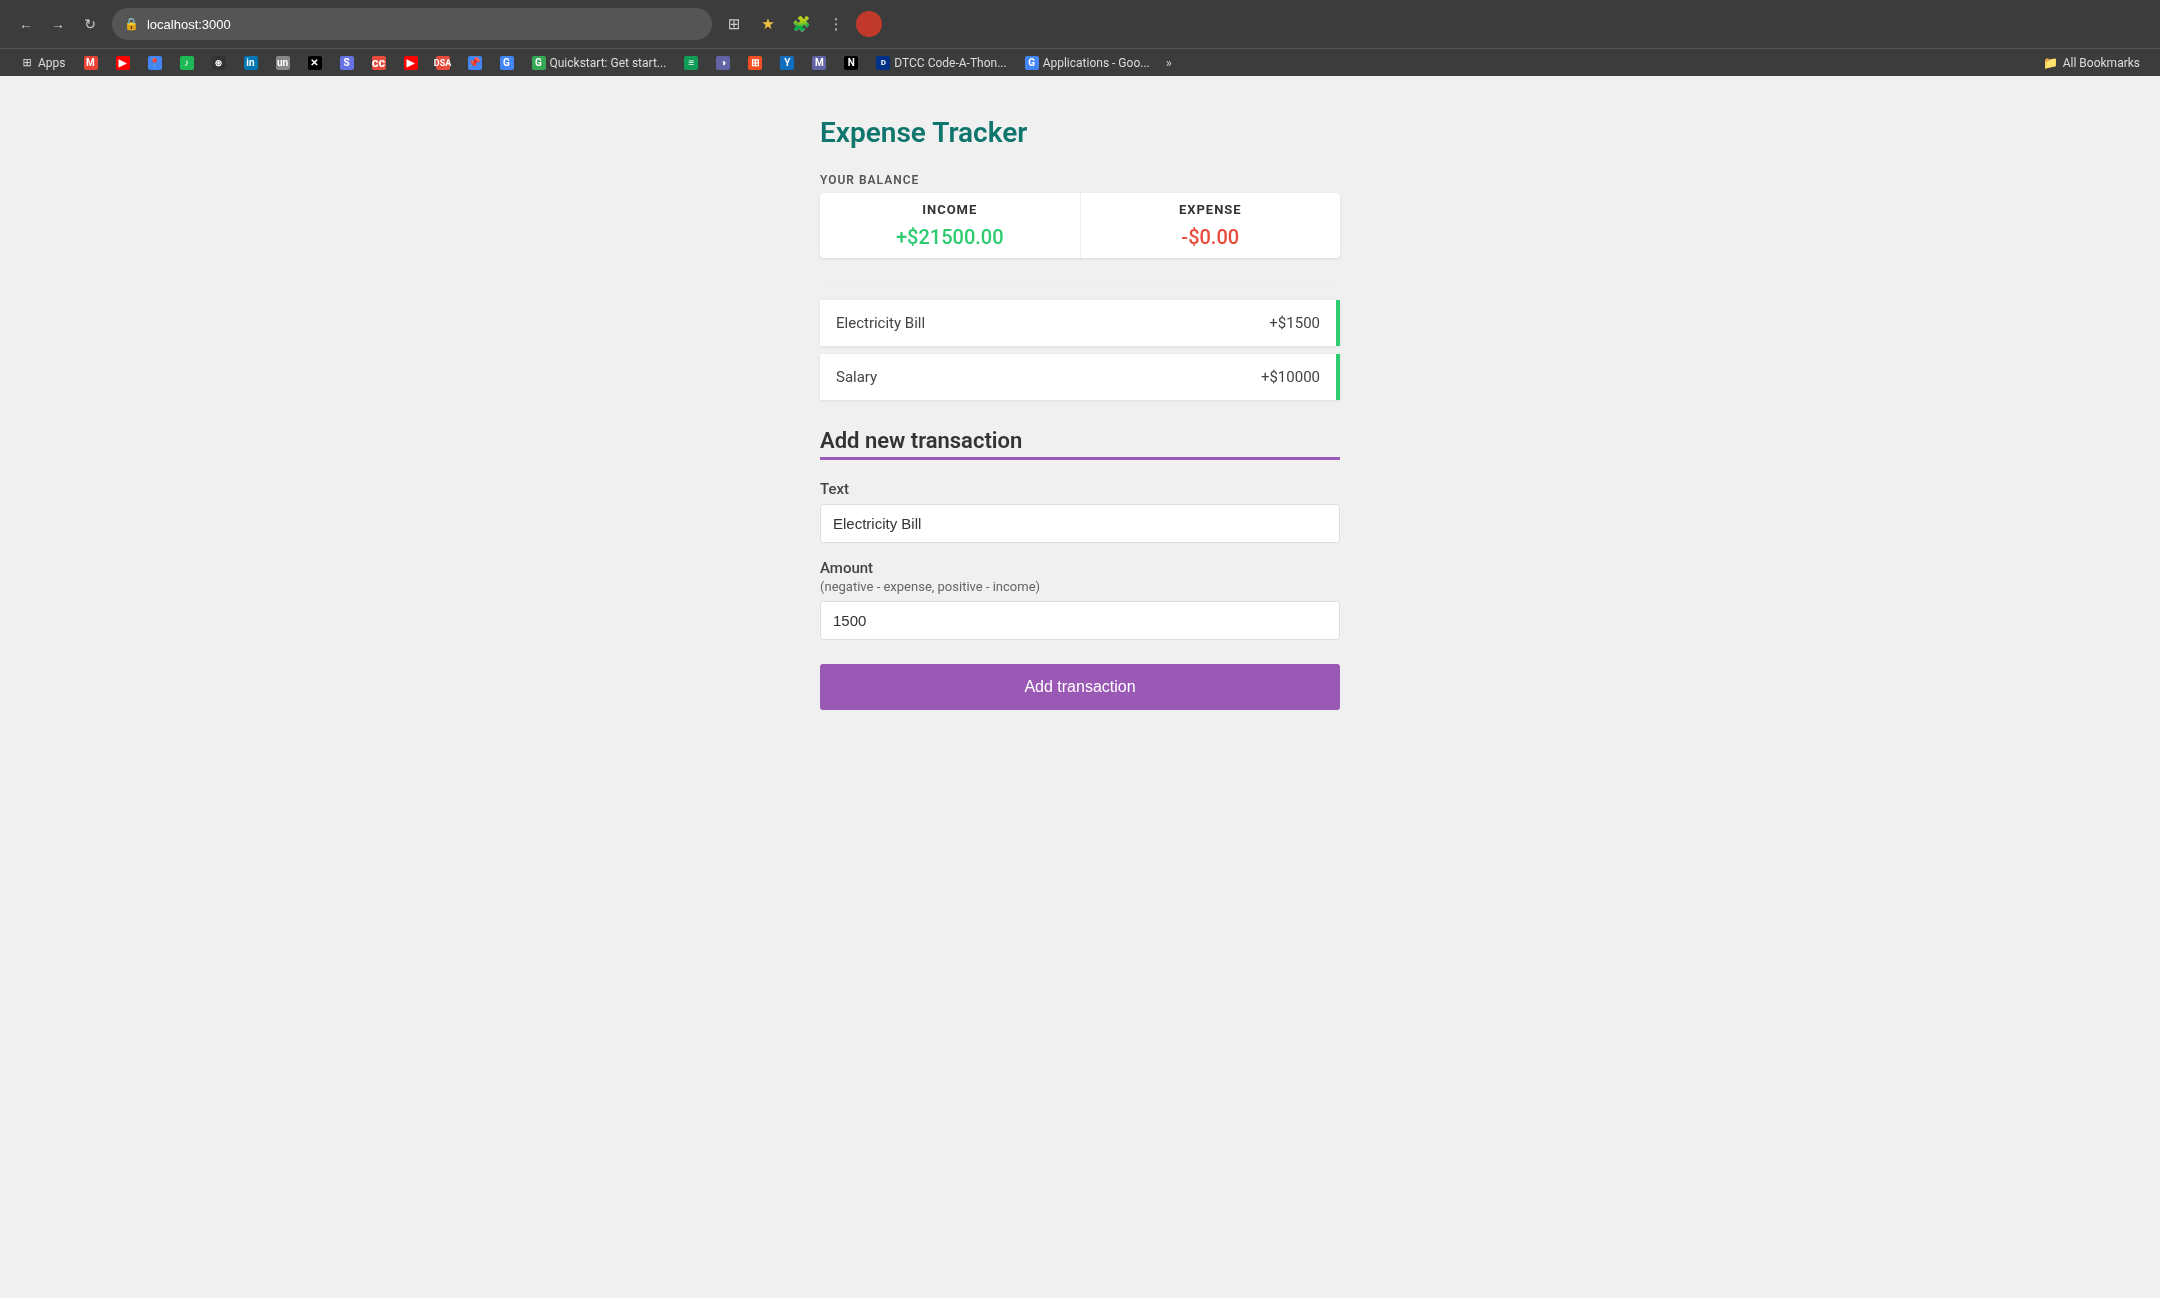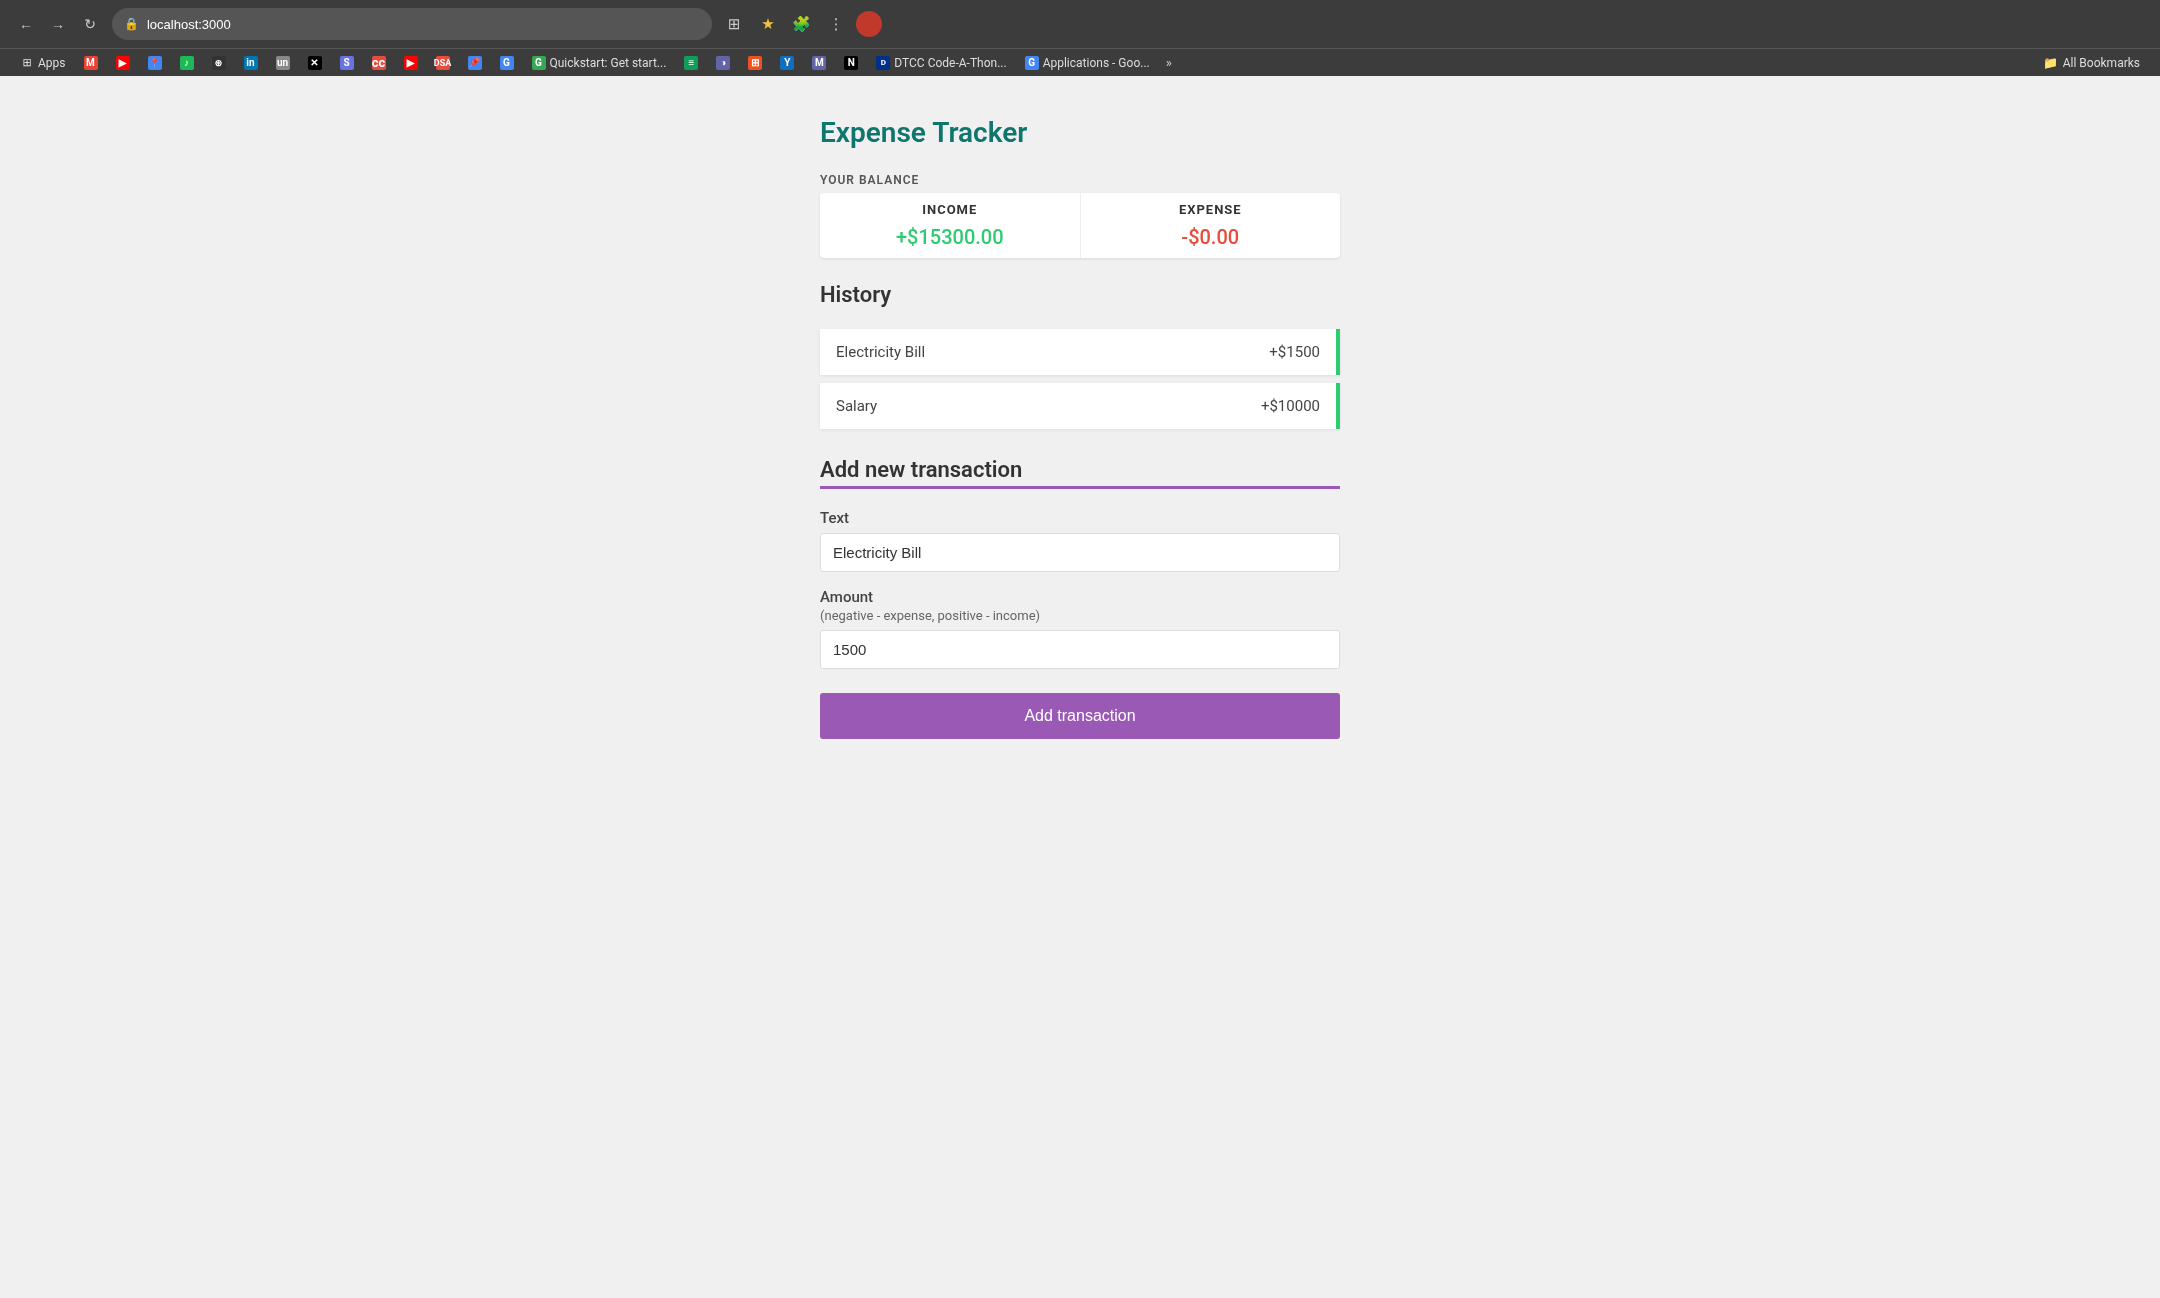--- a/index.html
+++ b/index.html
@@ -486,31 +486,30 @@
   <div class="container">
 
     <h1 class="app-title">Expense Tracker</h1>
 
     <div class="balance-section">
       <p class="balance-label">YOUR BALANCE</p>
 
       <div class="income-expense-card">
         <div class="income-box">
           <p class="ie-label">INCOME</p>
-          <p class="ie-amount income-amount">+$15300.00</p>
+          <p class="ie-amount income-amount">+$21500.00</p>
         </div>
         <div class="expense-box">
           <p class="ie-label">EXPENSE</p>
           <p class="ie-amount expense-amount">-$0.00</p>
         </div>
       </div>
     </div>
 
     <div class="history-section">
-      <h3 class="history-title">History</h3>
       <div class="history-divider"></div>
 
       <div class="transaction-list">
         <div class="transaction-item">
           <span class="transaction-name">Electricity Bill</span>
           <span class="transaction-amount">+$1500</span>
         </div>
         <div class="transaction-item">
           <span class="transaction-name">Salary</span>
           <span class="transaction-amount">+$10000</span>

